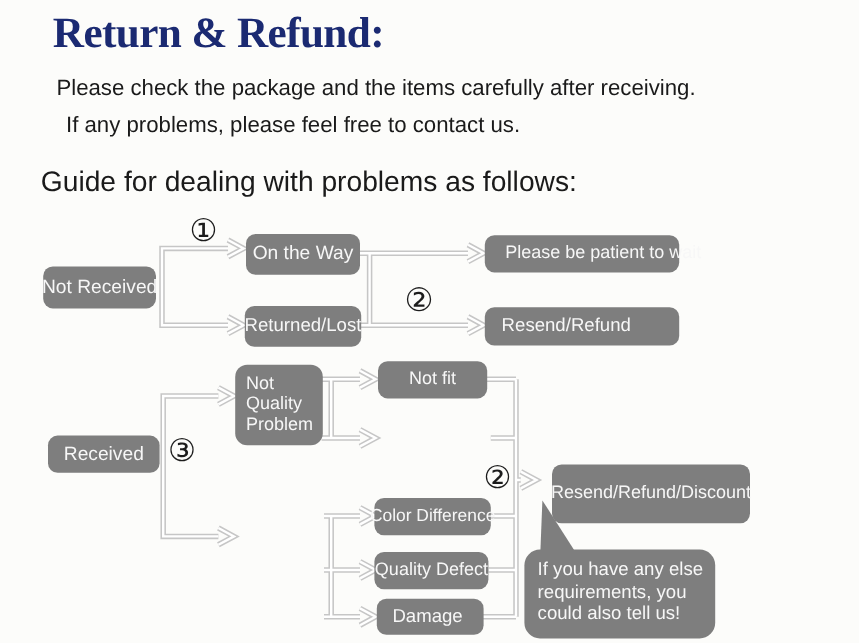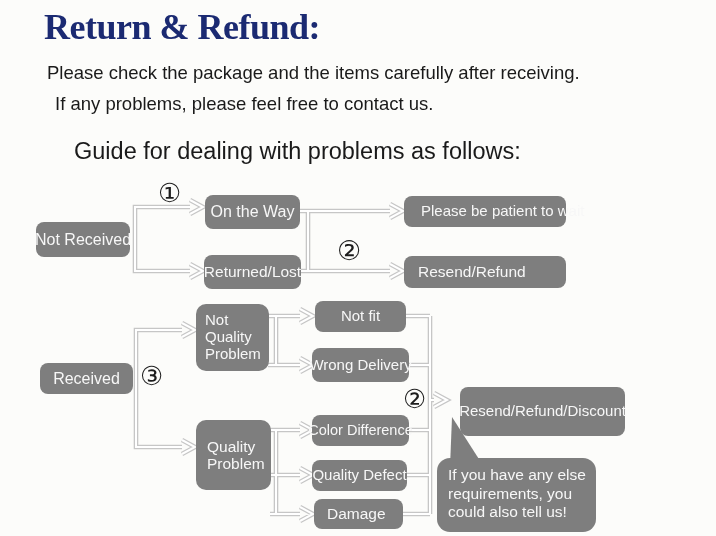--- a/index.html
+++ b/index.html
@@ -19,21 +19,21 @@
     left:44px;top:6px;
     font-family:"Liberation Serif", serif;
     font-weight:bold;
     font-size:36px;
     letter-spacing:-0.5px;
     color:var(--c-title,#1b2a72);
     white-space:nowrap;
   }
   .intro1{left:47px;top:62px;font-size:18.5px;color:var(--c-body_text,#1a1a1a);white-space:nowrap;}
   .intro2{left:55px;top:93px;font-size:18.5px;color:var(--c-body_text,#1a1a1a);white-space:nowrap;}
-  .guide{left:34px;top:138px;font-size:23.5px;color:var(--c-body_text,#1a1a1a);white-space:nowrap;margin-left:40px;}
+  .guide{left:34px;top:138px;font-size:23.5px;color:var(--c-body_text,#1a1a1a);white-space:nowrap;}
   .node{
     position:absolute;
     background:var(--c-box,#7e7e7e);
     color:#f7f7f7;
     border-radius:8px;
     display:flex;align-items:center;justify-content:center;
     text-align:center;
     font-size:15px;
     line-height:1.12;
     box-sizing:border-box;
@@ -135,21 +135,19 @@
   <div class="marker m-2b">②</div>
 
   <div class="node n-not-received">Not Received</div>
   <div class="node n-on-the-way">On the Way</div>
   <div class="node n-returned-lost">Returned/Lost</div>
   <div class="node n-please-wait left">Please be patient to wait</div>
   <div class="node n-resend-refund left">Resend/Refund</div>
   <div class="node n-nqp left wrap">Not Quality Problem</div>
   <div class="node n-received">Received</div>
   <div class="node n-not-fit">Not fit</div>
-  <div class="node n-wrong-deliv">Wrong Delivery</div>
-  <div class="node n-qp left wrap">Quality Problem</div>
   <div class="node n-color-diff">Color Difference</div>
   <div class="node n-qual-defect">Quality Defect</div>
   <div class="node n-damage left">Damage</div>
   <div class="node n-rrd">Resend/Refund/Discount</div>
   <div class="node n-bubble left wrap">If you have any else requirements, you could also tell us!</div>
 
 </div>
 
 </body></html>

